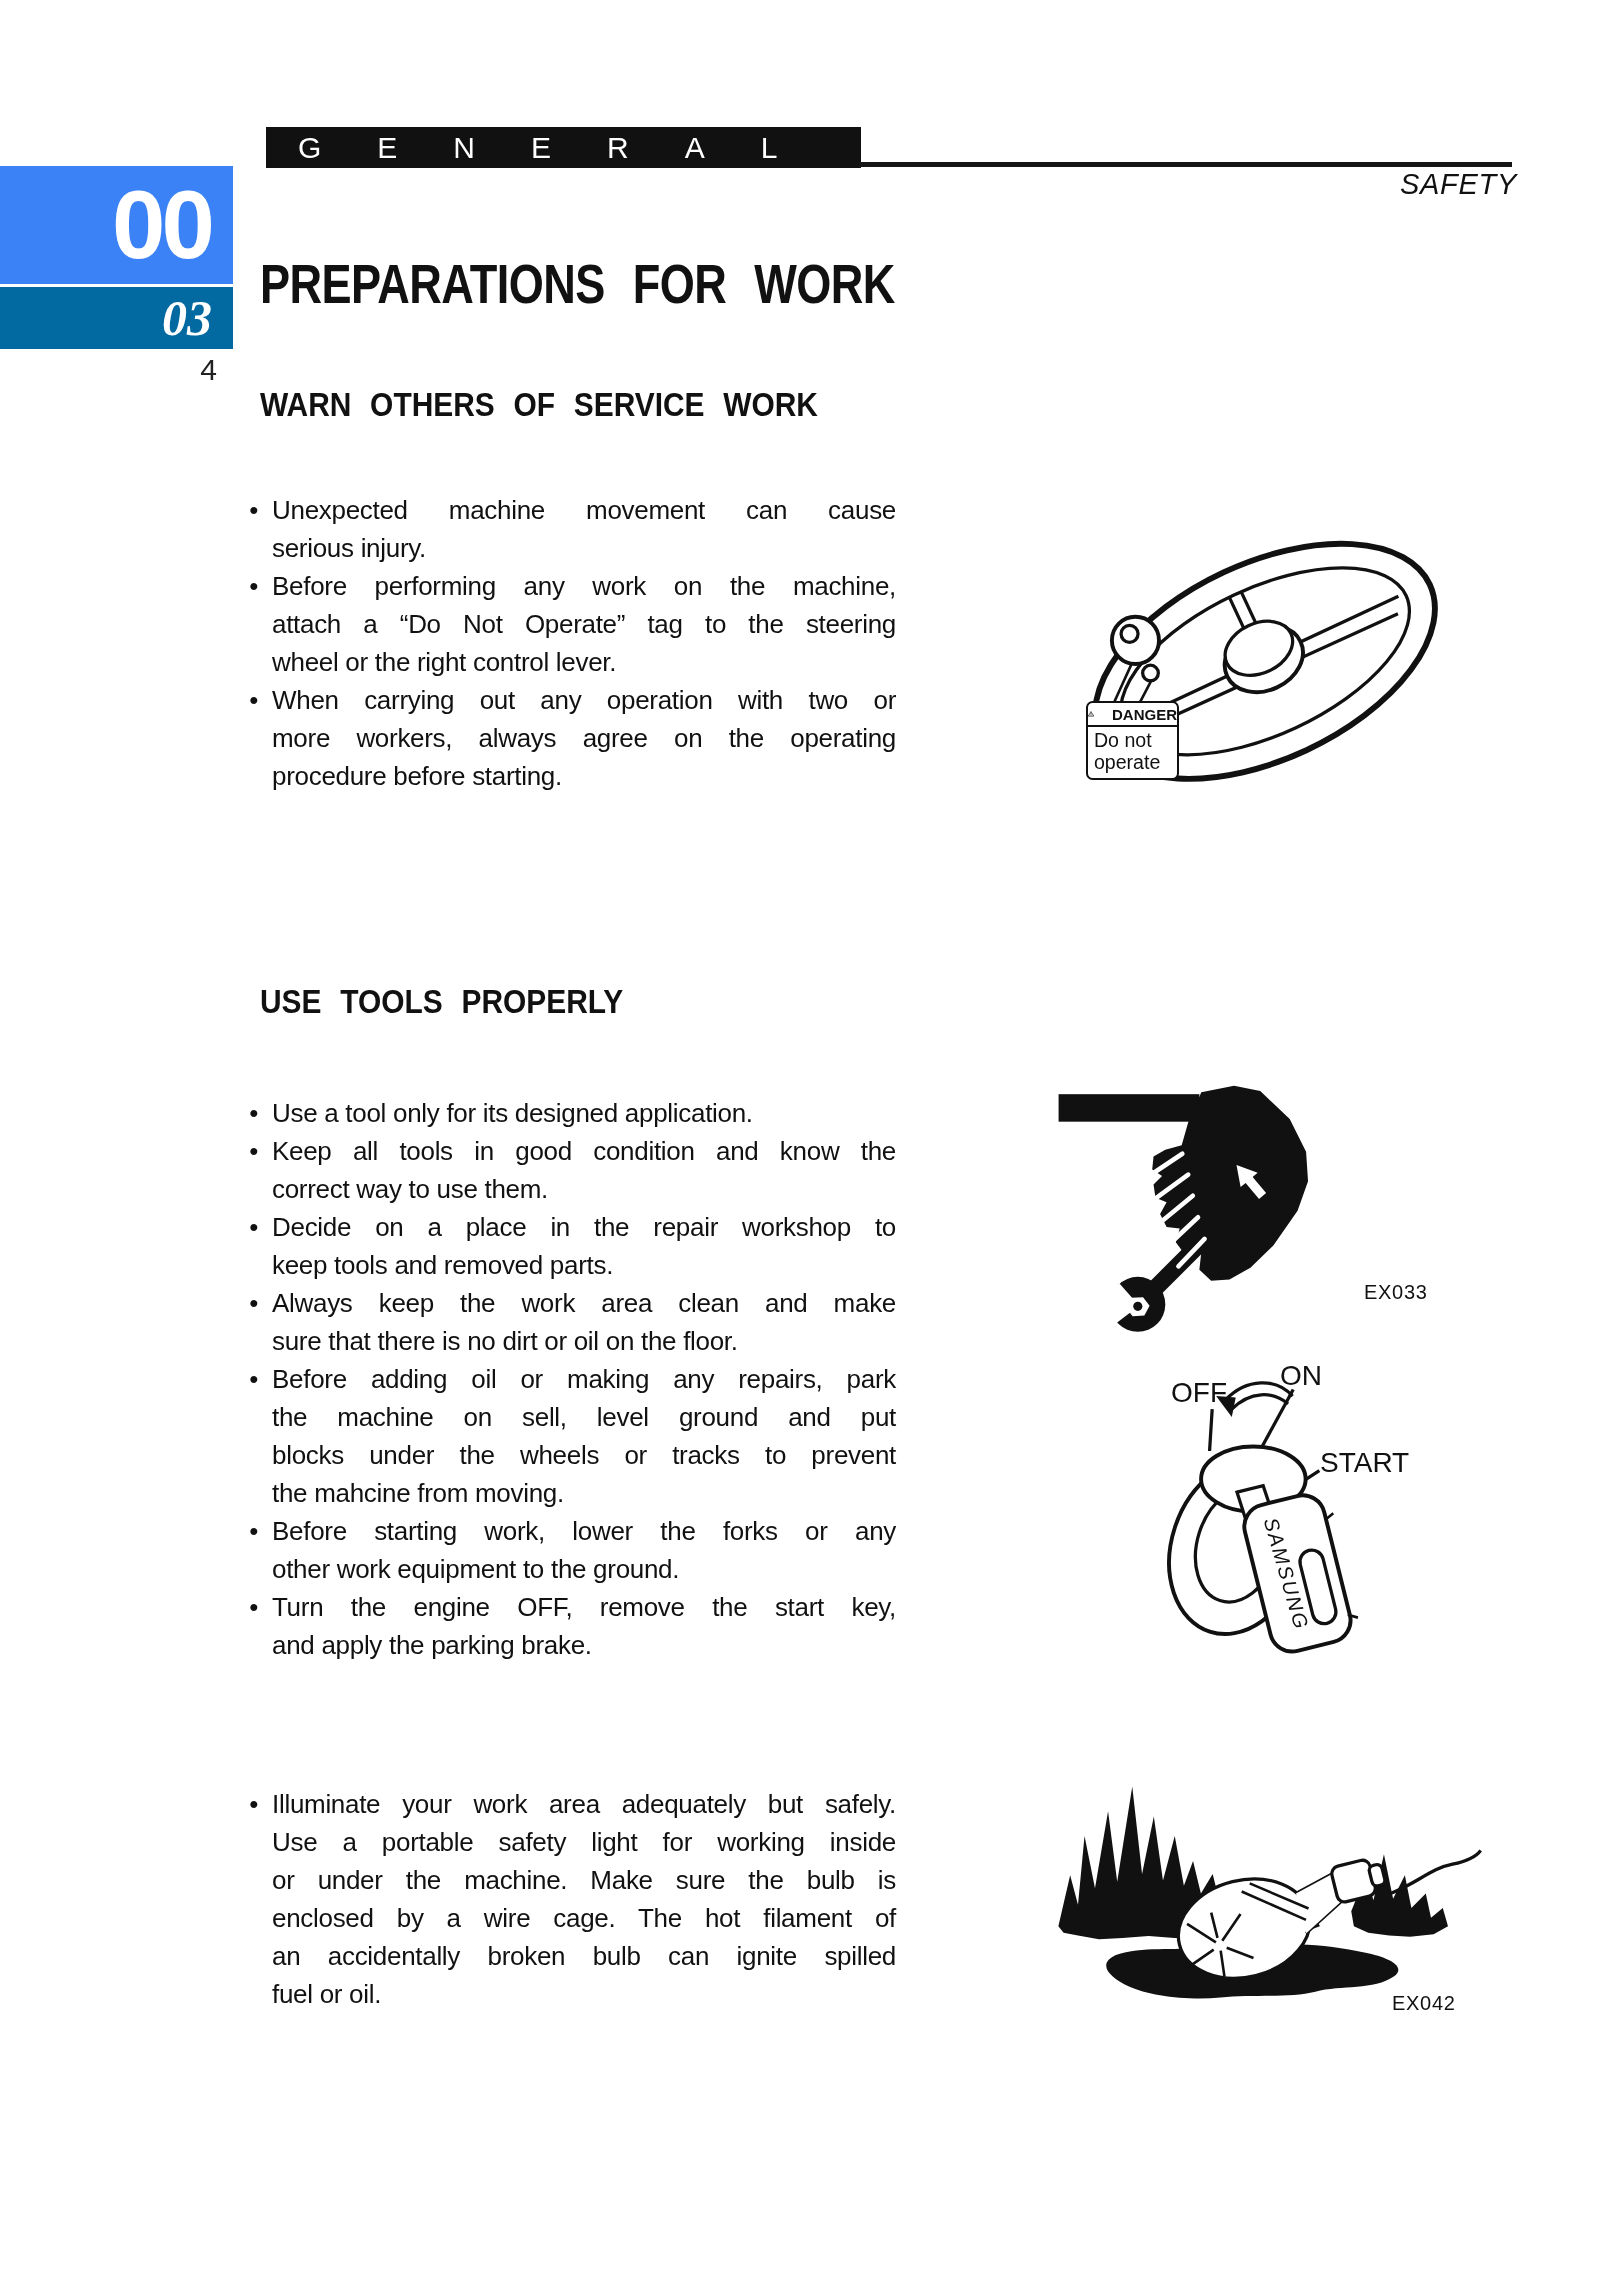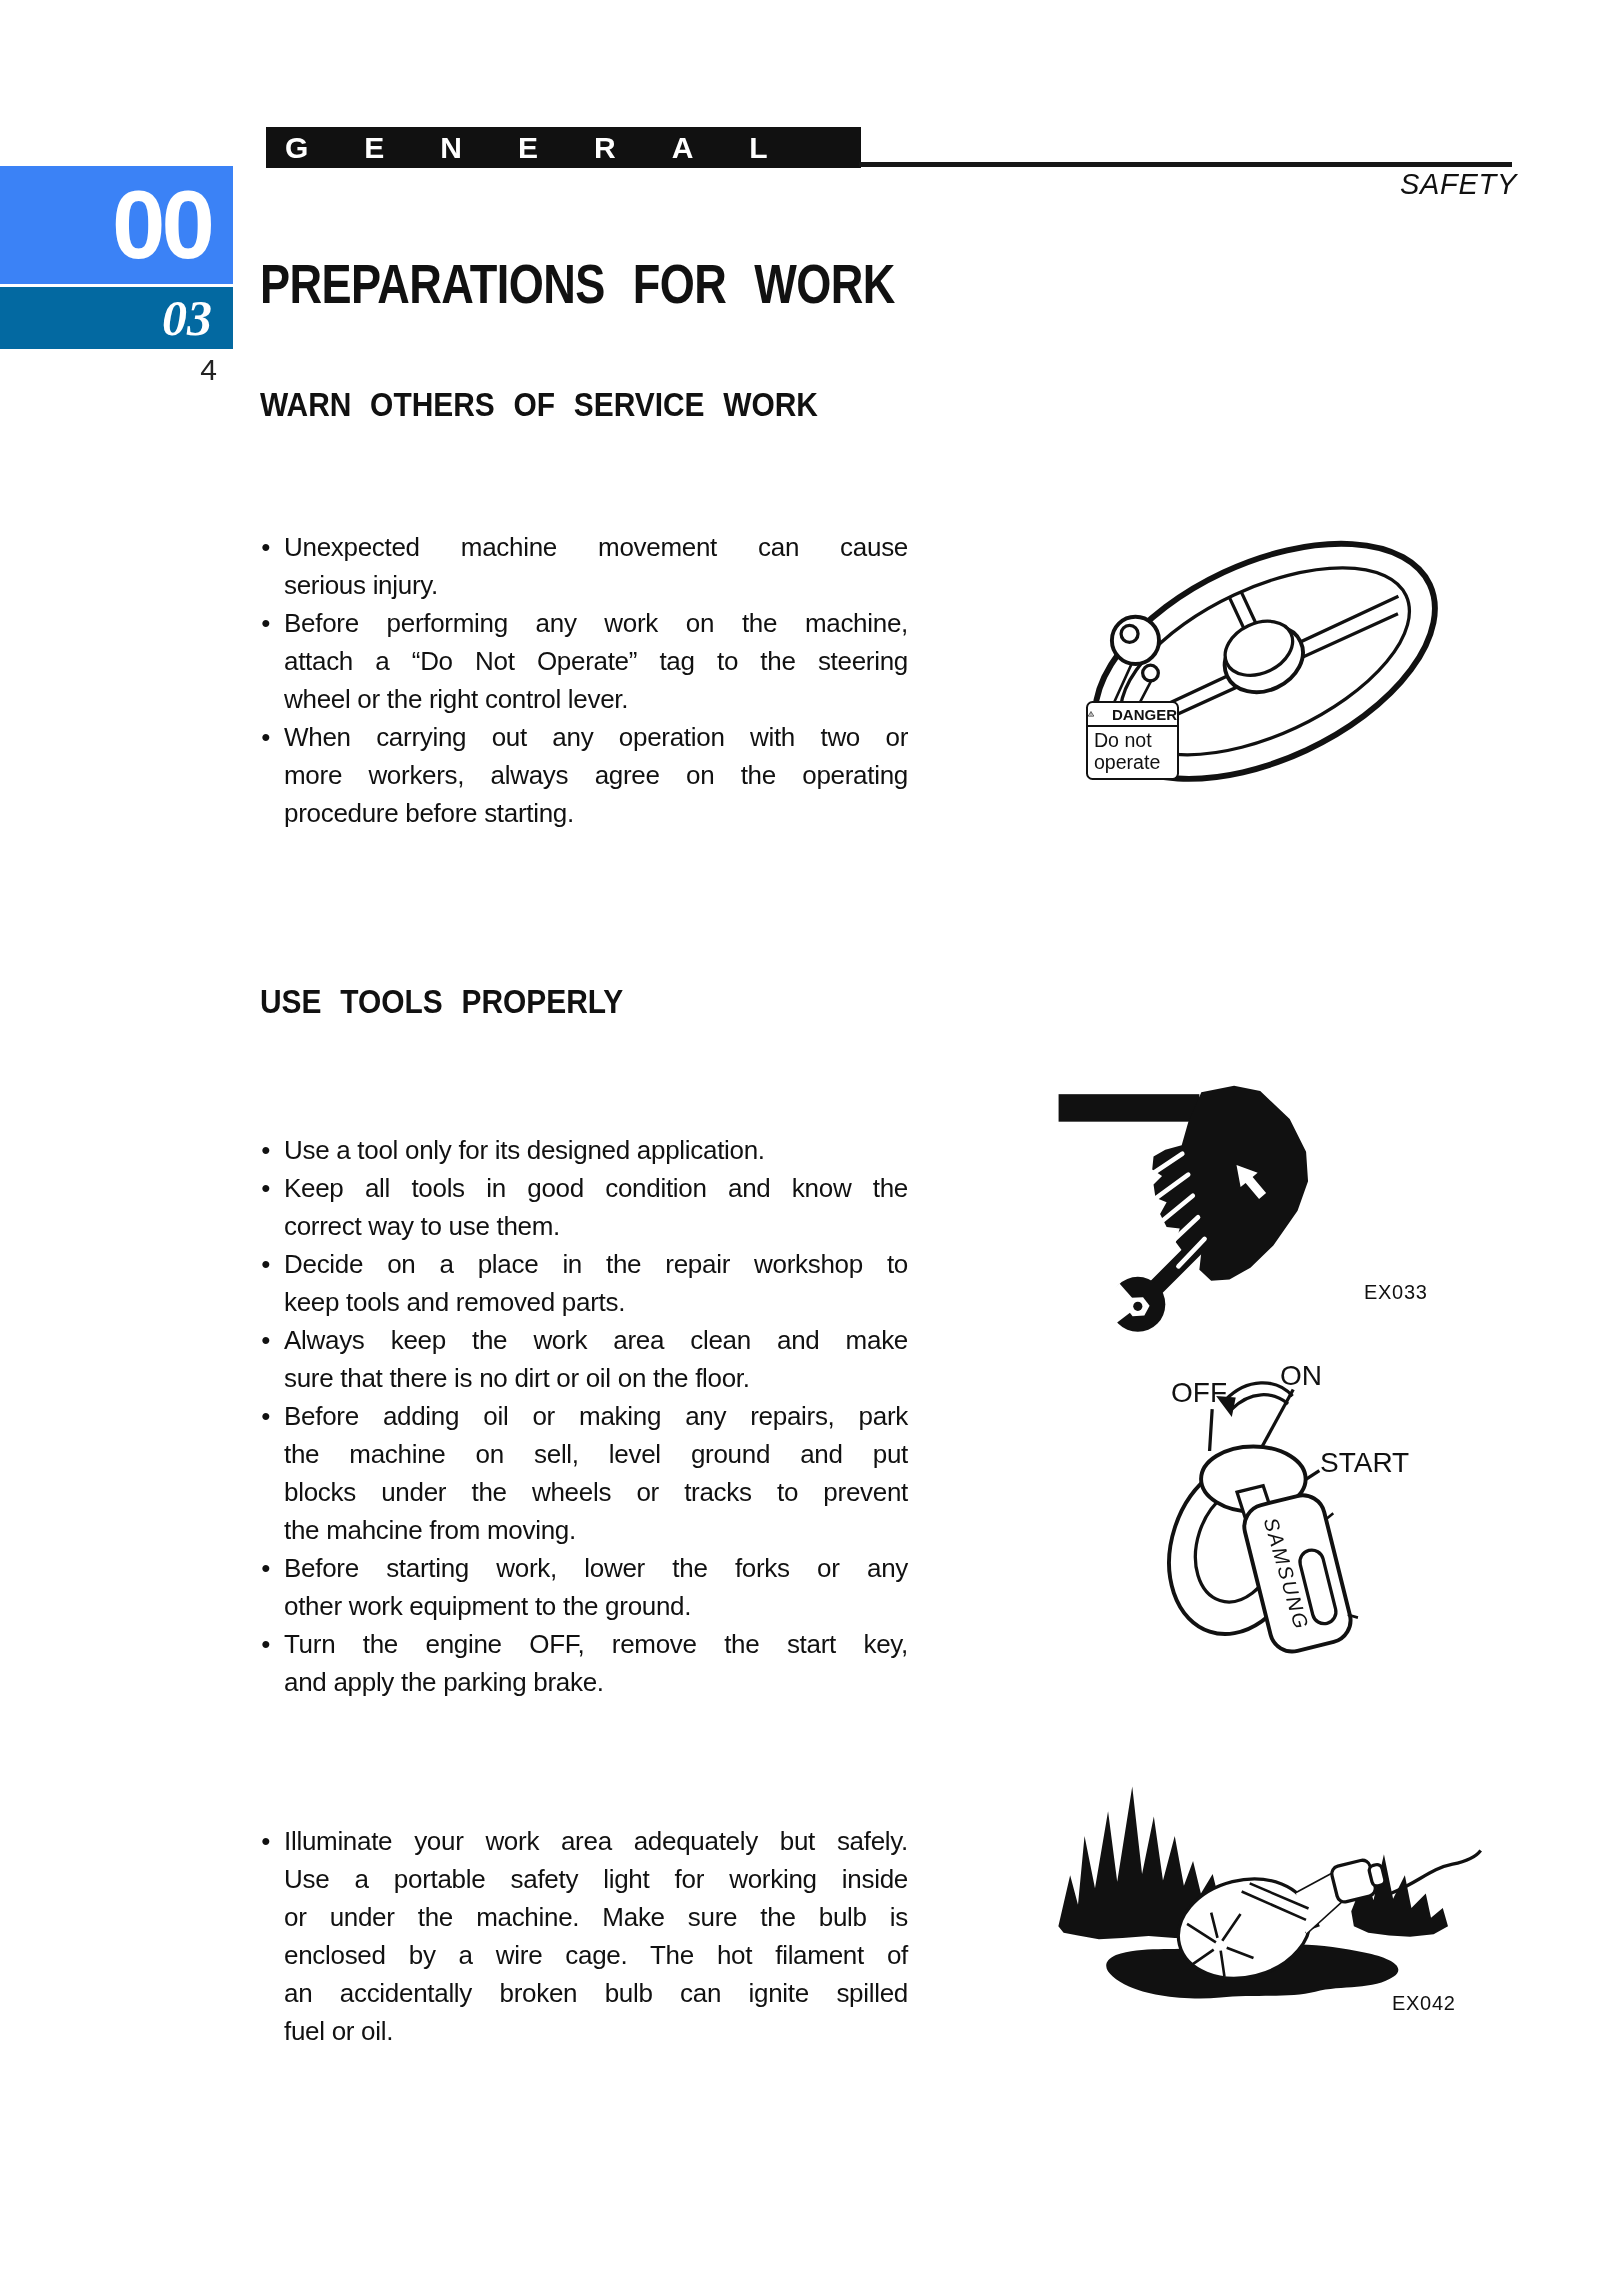--- a/index.html
+++ b/index.html
@@ -2,22 +2,22 @@
 <html style="font-size:10.5px"><head>
 <meta charset="utf-8">
 <style>
   * { margin:0; padding:0; box-sizing:border-box; }
   html,body { background:#ffffff; }
   body { font-family:"Liberation Sans", sans-serif; color:#111; }
   .page { position:relative; width:1623px; height:2295px; background:#fff; overflow:hidden; }
 
   
   .banner { position:absolute; left:266px; top:127px; width:595px; height:41px;
-            background:#111; color:#fff; font-weight:bold; font-size:30px;
-            line-height:41px; letter-spacing:56px; padding-left:19px;
+            background:#111; color:#fff; font-weight:normal; font-size:30px;
+            line-height:41px; letter-spacing:56px; padding-left:32px;
             white-space:nowrap; overflow:hidden; }
   .hrule  { position:absolute; left:859px; top:162px; width:653px; height:5.2px; background:#161616; }
   .safety { position:absolute; left:1178px; top:168px; width:339px; text-align:right;
             font-size:29px; font-style:italic; letter-spacing:0.7px; }
 
   
   .tab-black { position:absolute; left:0; top:166px; width:233px; height:118px; background:#3b82f6; }
   .tab-black .num { display:block; text-align:right; padding-right:22px; color:#fff;
                     font-weight:bold; font-size:96px; line-height:118px; letter-spacing:-3.9px; }
   .tab-gray  { position:absolute; left:0; top:287px; width:233px; height:62px; background:#0369a1; }
@@ -29,21 +29,21 @@
   
   .h-title { position:absolute; left:260px; top:257px; font-size:55px; font-weight:bold;
              line-height:1; white-space:nowrap; word-spacing:19.6px; letter-spacing:-0.7px;
              transform:scaleX(0.82); transform-origin:left top; }
   .h-sec   { position:absolute; left:260px; font-size:34px; font-weight:bold; line-height:1;
              white-space:nowrap; word-spacing:11.8px; transform:scaleX(0.88); transform-origin:left top; }
   .h-warn  { top:387px; }
   .h-tools { top:984px; }
 
   
-  .textcol { position:absolute; left:260px; width:648px;margin-top:37px; }
+  .textcol { position:absolute; left:248px; width:648px; }
   .list-warn { top:491px; } .list-tools { top:1094px; } .list-light { top:1785px; }
   .bullet-item { position:relative; padding-left:24px; }
   .bullet-item::before { content:"\2022"; position:absolute; left:1.3px; top:0;
                          font-size:26px; line-height:38px; }
   .ln { font-size:26px; line-height:38px; letter-spacing:-0.3px; }
   .jf { text-align:justify; text-align-last:justify; }
   .jl { text-align:left; }
 
   
   svg.fig { position:absolute; overflow:visible; }

